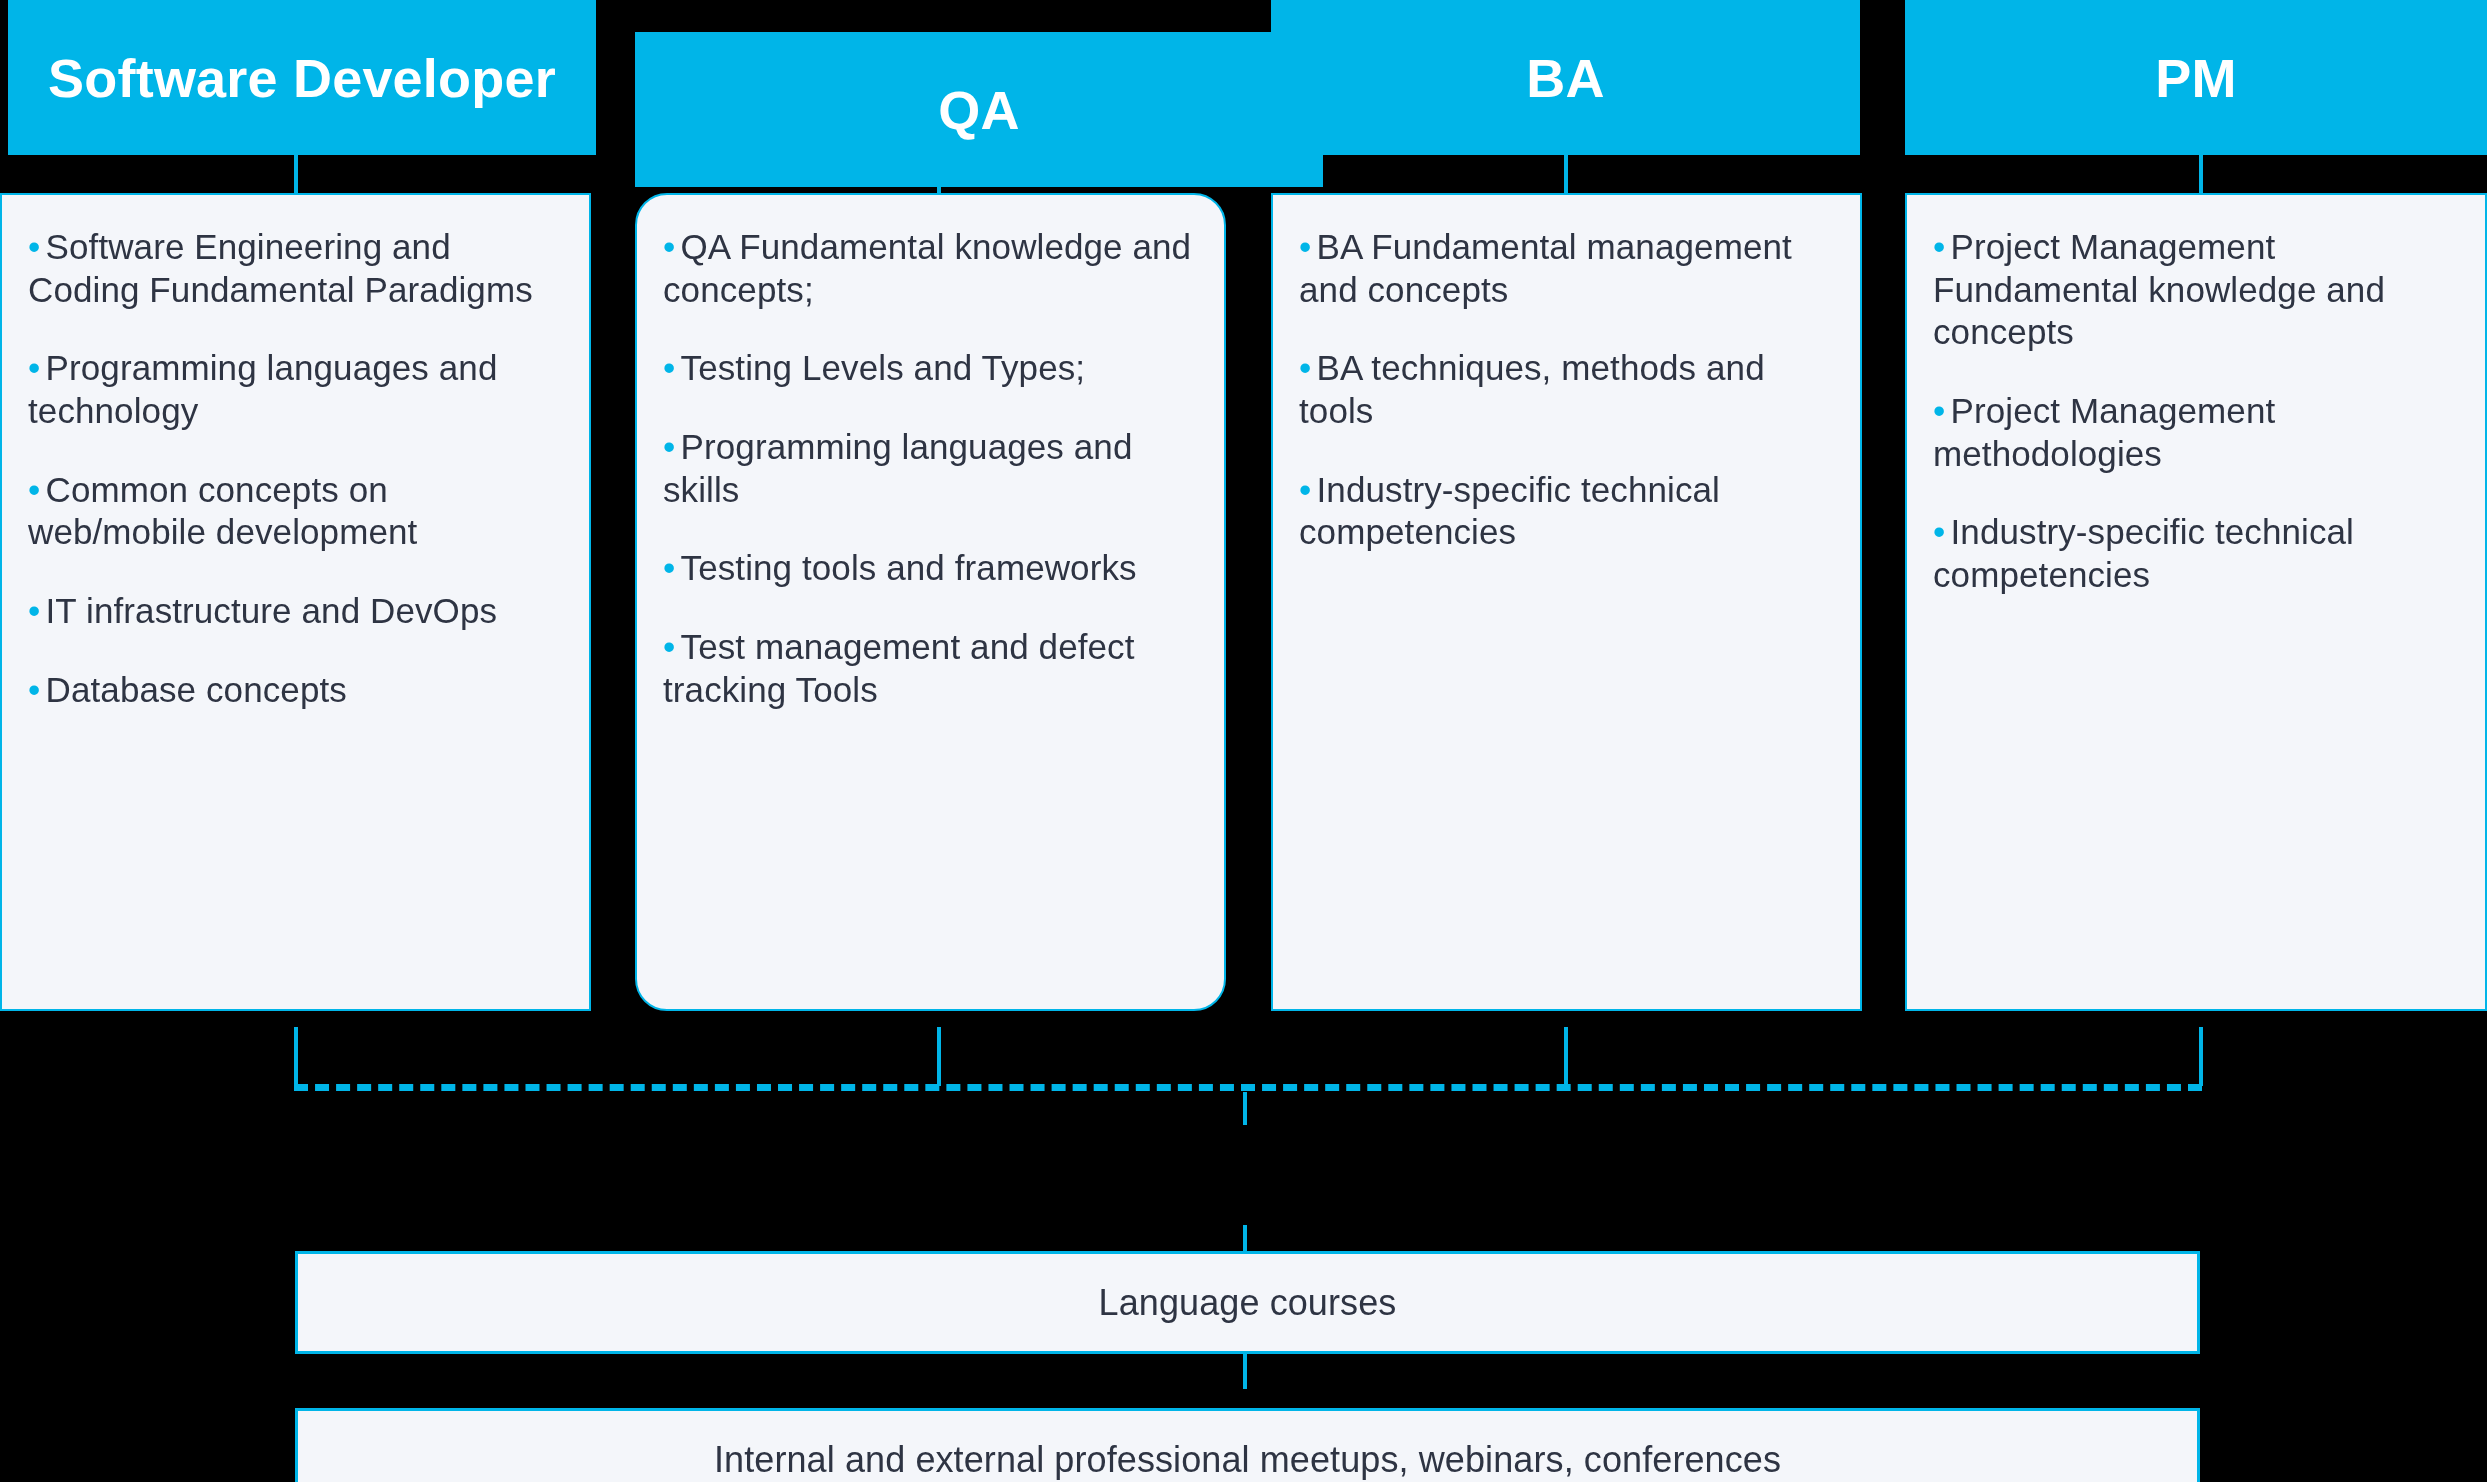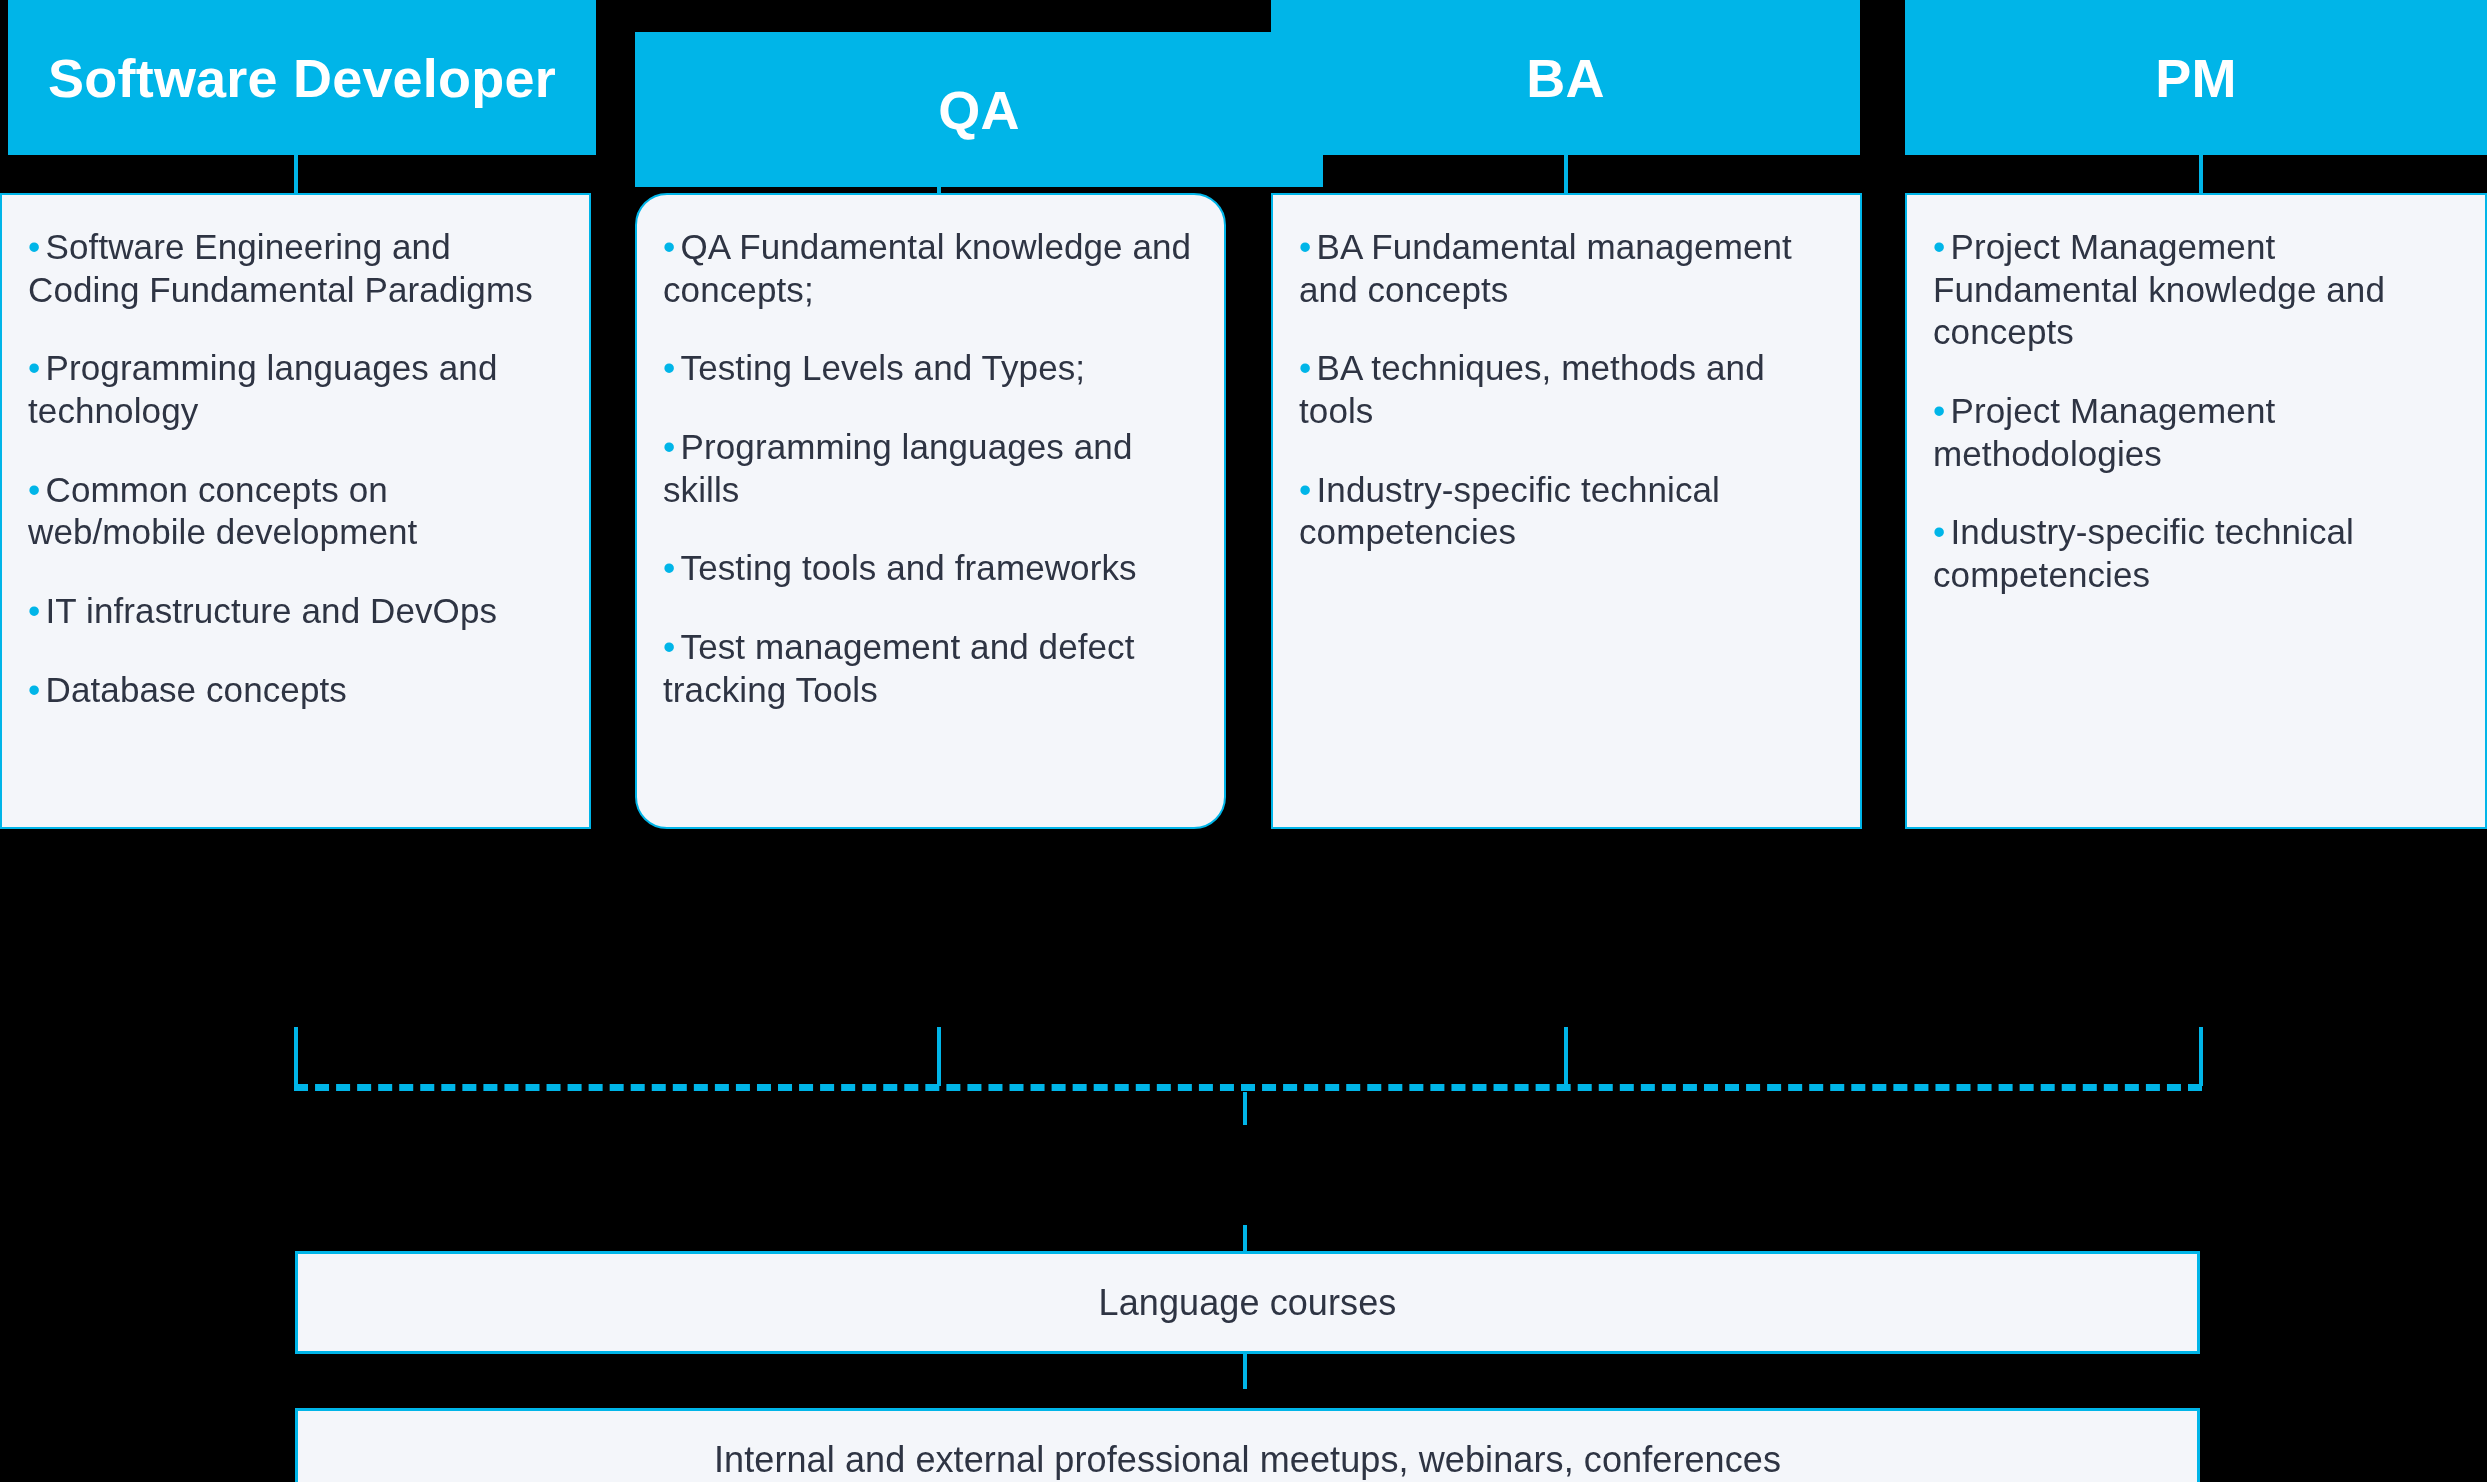--- a/index.html
+++ b/index.html
@@ -42,21 +42,21 @@
   .v-stub {
     position: absolute;
     width: 3.5px;
     background: #00B5E8;
   }
 
   
   .col-card {
     position: absolute;
     top: 193px;
-    height: 636px;
+    height: 818px;
     background: #F4F6FA;
     border: 2.6px solid #00B5E8;
     box-sizing: border-box;
     padding: 31px 26px 17.4px 26px;
   }
   .bullet-list {
     margin: 0;
     padding: 0;
     list-style: none;
   }

